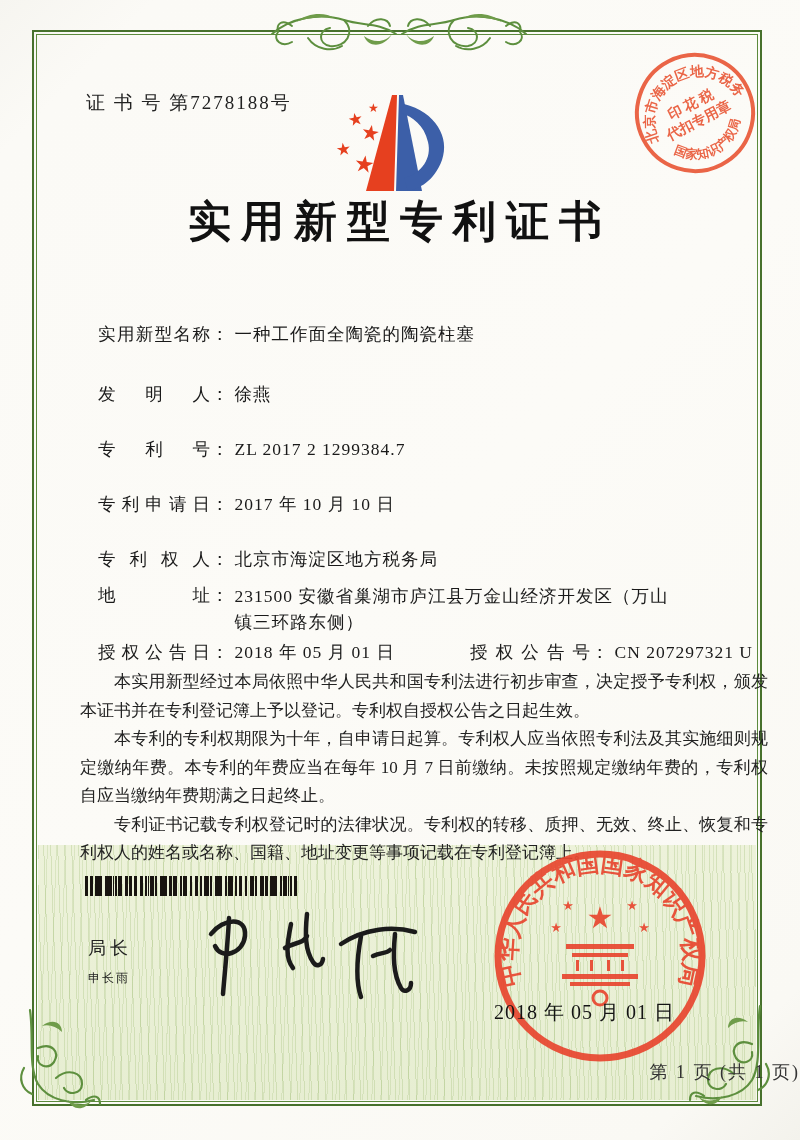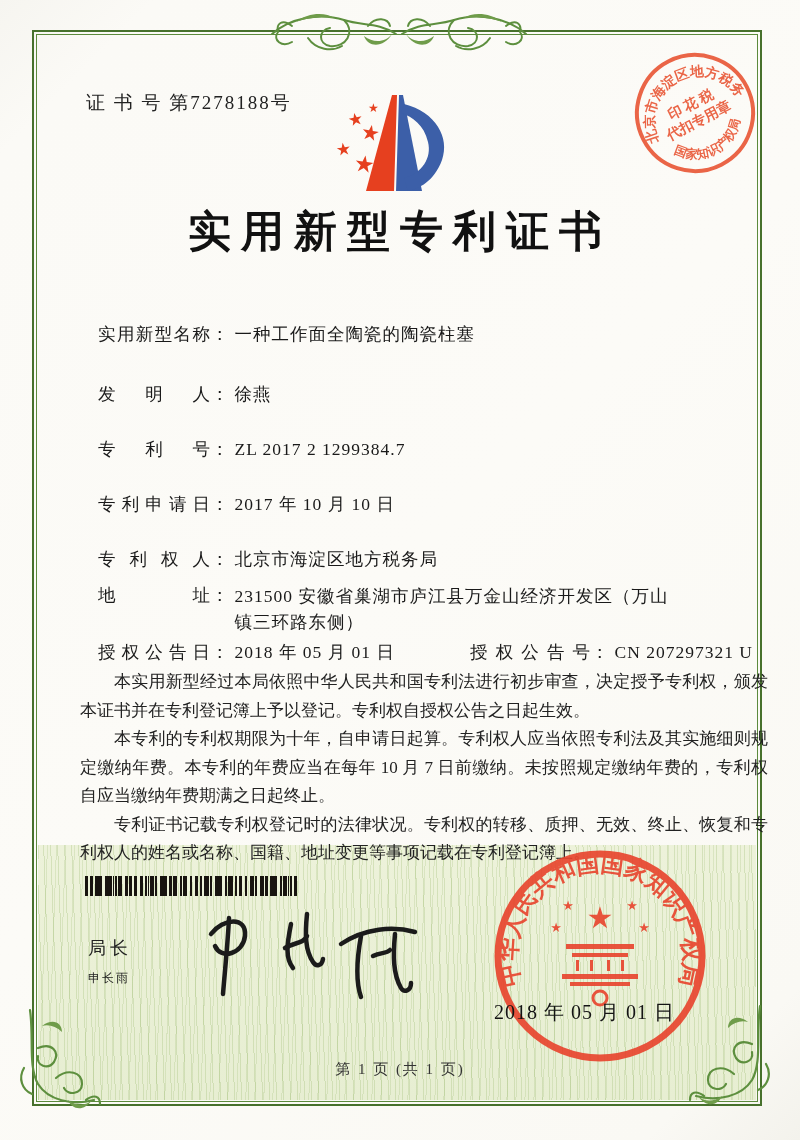--- a/index.html
+++ b/index.html
@@ -11,21 +11,21 @@
          border:2px solid #47712c;}
   #frame .inner{position:absolute;left:2px;top:2px;right:2px;bottom:2px;border:1px solid #5c8a3c;}
   
   #band{position:absolute;left:4px;right:4px;bottom:4px;top:813px;
         background:
           repeating-linear-gradient(88deg, rgba(148,181,103,.28) 0 1px, transparent 1px 7px),
           repeating-linear-gradient(92deg, rgba(148,181,103,.22) 0 1px, transparent 1px 9px),
           linear-gradient(#edf2da,#e7eed2);}
   .abs{position:absolute;}
   #cert-no{left:86px;top:90px;font-size:19px;letter-spacing:2px;color:#222;}
-  #title{left:0;top:203px;width:100%;text-align:center;font-size:43px;font-weight:700;
+  #title{left:0;top:193px;width:100%;text-align:center;font-size:43px;font-weight:700;
          letter-spacing:10px;color:#111;}
   
   .row{position:absolute;left:86px;font-size:17.5px;white-space:nowrap;color:#1a1a1a;}
   .flabel{display:inline-block;width:112px;text-align:justify;text-align-last:justify;vertical-align:top;margin-left:12px;}
   .colon{display:inline-block;margin:0 6px 0 1px;}
   .fvalue{letter-spacing:1px;}
   .addrval{display:inline-block;width:446px;white-space:normal;vertical-align:top;line-height:26px;letter-spacing:1px;}
   .grant2{position:absolute;left:372px;top:0;}
   
   #body-text{left:80px;top:668px;width:688px;font-size:17px;line-height:28.5px;color:#222;}
@@ -35,21 +35,21 @@
     background:
       repeating-linear-gradient(90deg,#181410 0 2px,transparent 2px 5px),
       repeating-linear-gradient(90deg,#181410 0 1px,transparent 1px 7px),
       repeating-linear-gradient(90deg,#181410 0 3px,transparent 3px 11px);}
   #director-label{left:88px;top:936px;font-size:18px;letter-spacing:4px;color:#222;}
   #director-name{left:88px;top:970px;font-size:12px;letter-spacing:2px;color:#222;}
   #signature{left:195px;top:898px;}
   #seal{left:478px;top:848px;opacity:.9;}
   #seal-date{left:494px;top:999px;font-size:20px;color:#141414;letter-spacing:1px;}
   #stamp{left:628px;top:46px;transform:rotate(-27deg);opacity:.88;}
-  #footer{left:0;top:1060px;width:100%;text-align:center;font-size:15px;letter-spacing:2px;color:#333;}
+  #footer{left:0;top:1060px;width:100%;text-align:right;font-size:18px;letter-spacing:2px;color:#333;}
   .orn{position:absolute;}
   svg{display:block;}
 </style>
 </head>
 <body>
 
 <div id="page">
 
   <div id="frame">
     <div class="inner"></div>

